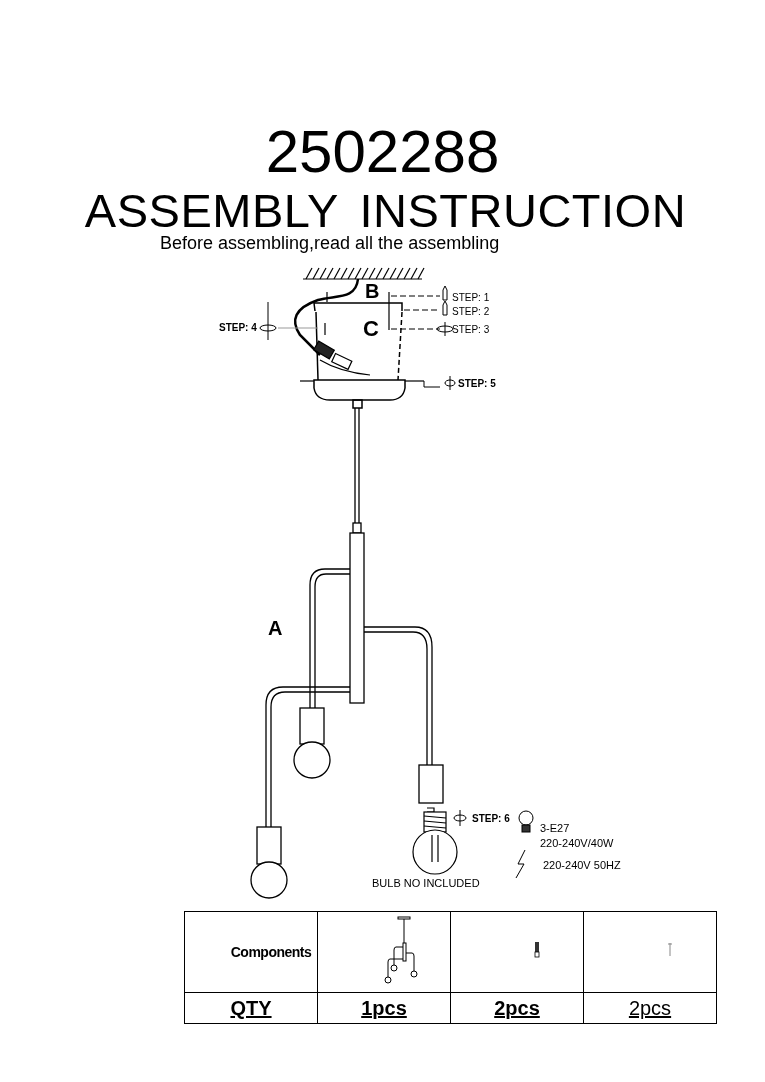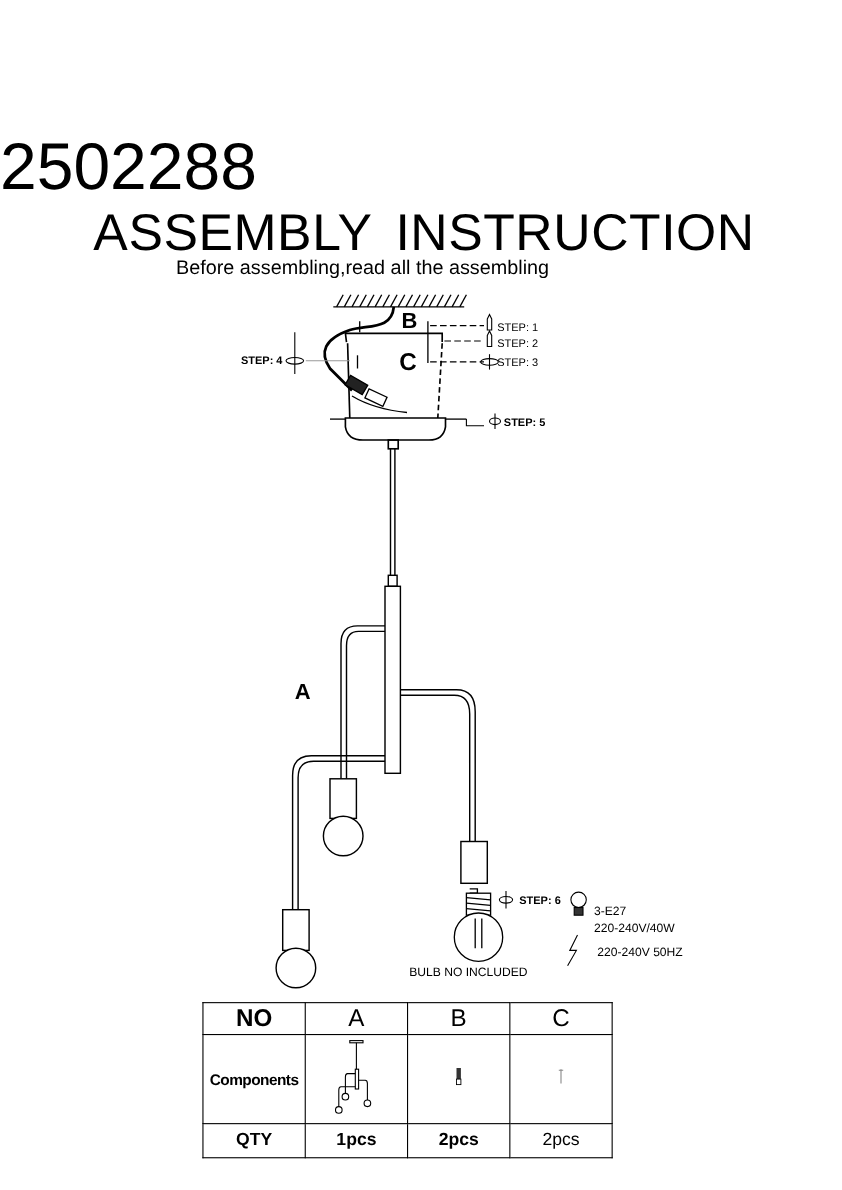--- a/index.html
+++ b/index.html
@@ -1,27 +1,27 @@
 <!DOCTYPE html>
 <html><head>
 <meta charset="utf-8">
 <style>
   html,body{margin:0;padding:0;background:#fff;}
   body{width:765px;height:1082px;position:relative;overflow:hidden;font-family:"Liberation Sans",sans-serif;color:#000;}
   .abs{position:absolute;}
-  #model{left:0;width:765px;top:118px;font-size:60px;line-height:68px;}
+  #model{left:0;width:765px;top:118px;text-align:center;font-size:60px;line-height:68px;}
   #title{left:0;width:715px;top:185px;text-align:center;font-size:47px;line-height:52px;letter-spacing:0.5px;word-spacing:8px;padding-left:28px;}
   #subtitle{left:160px;top:232px;font-size:18px;line-height:22px;}
   svg#drawing{position:absolute;left:0;top:0;}
   .lbl{font-family:"Liberation Sans",sans-serif;}
   table#parts{position:absolute;left:184px;top:911px;border-collapse:collapse;}
   #parts td{border:1.5px solid #000;text-align:center;vertical-align:middle;padding:0;}
   #parts tr.r1 td{height:28px;font-size:22px;}
-  #parts tr.r2 td{height:80px;}
-  #parts tr.r3 td{height:30px;font-size:16px;}
+  #parts tr.r2 td{height:80px;padding-left:40px;}
+  #parts tr.r3 td{height:30px;font-size:20px;text-decoration:underline;}
   #parts td.c0{width:92px;}
   #parts td.c1{width:92px;}
   #parts td.c2{width:92px;}
   #parts td.c3{width:92px;}
   .bold{font-weight:bold;}
   .comp{font-size:14px;font-weight:bold;letter-spacing:-0.5px;}
 </style>
 </head>
 <body>
 
@@ -153,26 +153,20 @@
   </g>
   <text class="lbl" x="540" y="832" font-size="11">3-E27</text>
   <text class="lbl" x="540" y="847" font-size="11">220-240V/40W</text>
   <path d="M525 850 L518 864 L524 864 L516 878" fill="none" stroke="#000" stroke-width="1"></path>
   <text class="lbl" x="543" y="869" font-size="11">220-240V 50HZ</text>
   <text class="lbl" x="372" y="887" font-size="11">BULB NO INCLUDED</text>
 </svg>
 
 <table id="parts">
   <tbody>
-      <tr class="r1">
-    <td class="c0 bold">NO</td>
-    <td class="c1">A</td>
-    <td class="c2">B</td>
-    <td class="c3">C</td>
-  </tr>
   <tr class="r2">
     <td class="c0 comp">Components</td>
     <td class="c1">
       <svg width="40" height="70" viewBox="0 0 40 70" fill="none" stroke="#000" stroke-width="1">
         <rect x="14" y="2" width="12" height="2"></rect>
         <line x1="20" y1="4" x2="20" y2="28"></line>
         <rect x="19" y="28" width="3" height="18"></rect>
         <path d="M19 32 H12 Q10 32 10 35 V50"></path>
         <path d="M22 38 H28 Q30 38 30 41 V56"></path>
         <path d="M19 44 H6 Q4 44 4 47 V62"></path>

